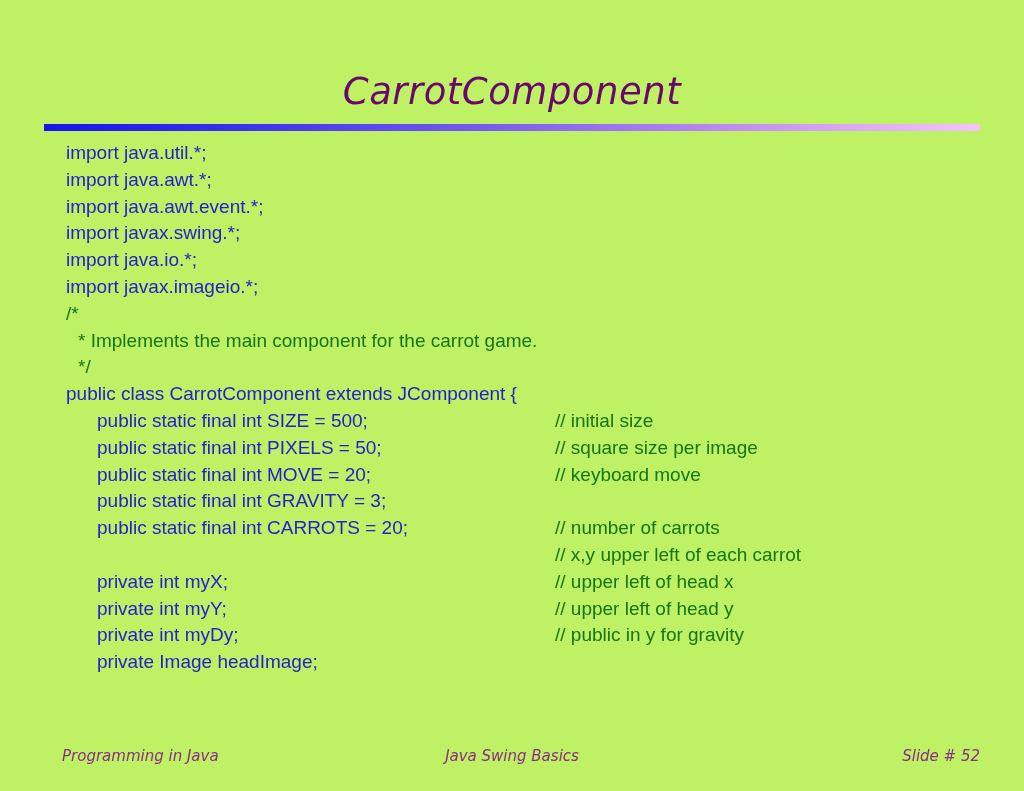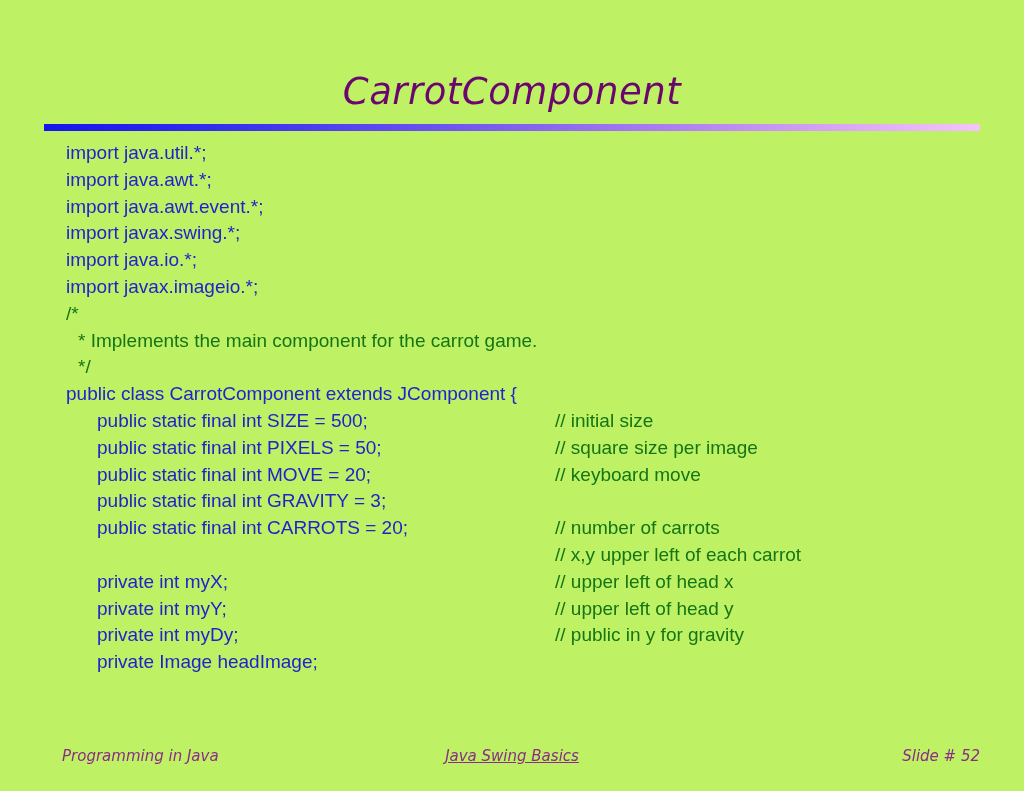--- a/index.html
+++ b/index.html
@@ -106,21 +106,20 @@
     top: 0;
     white-space: nowrap;
   }
   .footer-center {
     position: absolute;
     left: 0;
     top: 0;
     width: 1024px;
     text-align: center;
     white-space: nowrap;
-    text-decoration: underline;
   }
   .footer-right {
     position: absolute;
     right: 44px;
     top: 0;
     white-space: nowrap;
   }
 </style>
 </head>
 <body>

